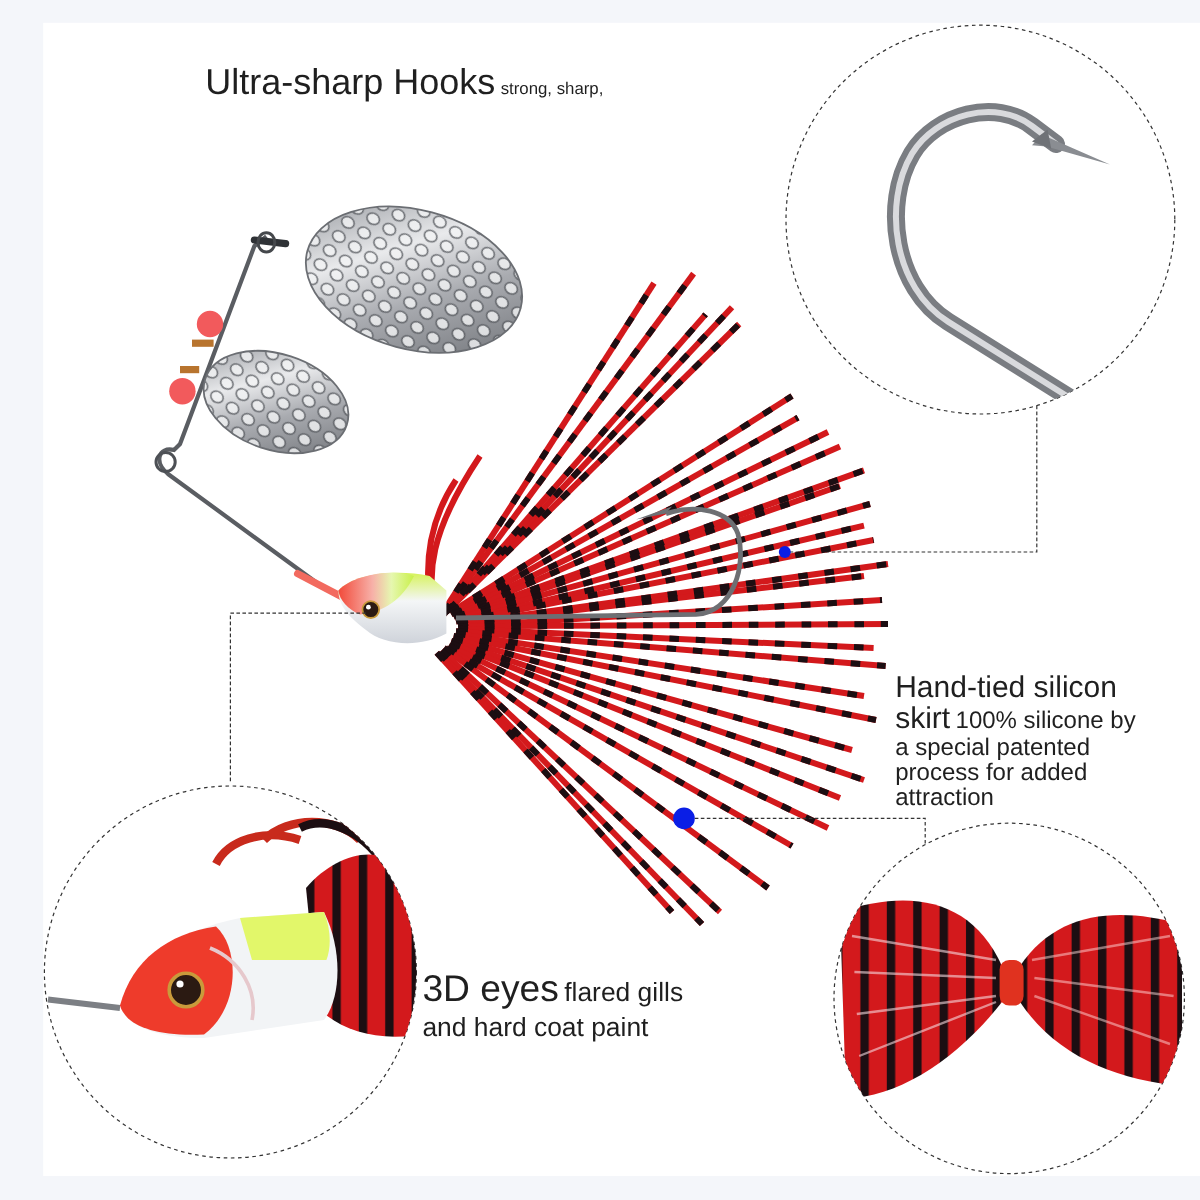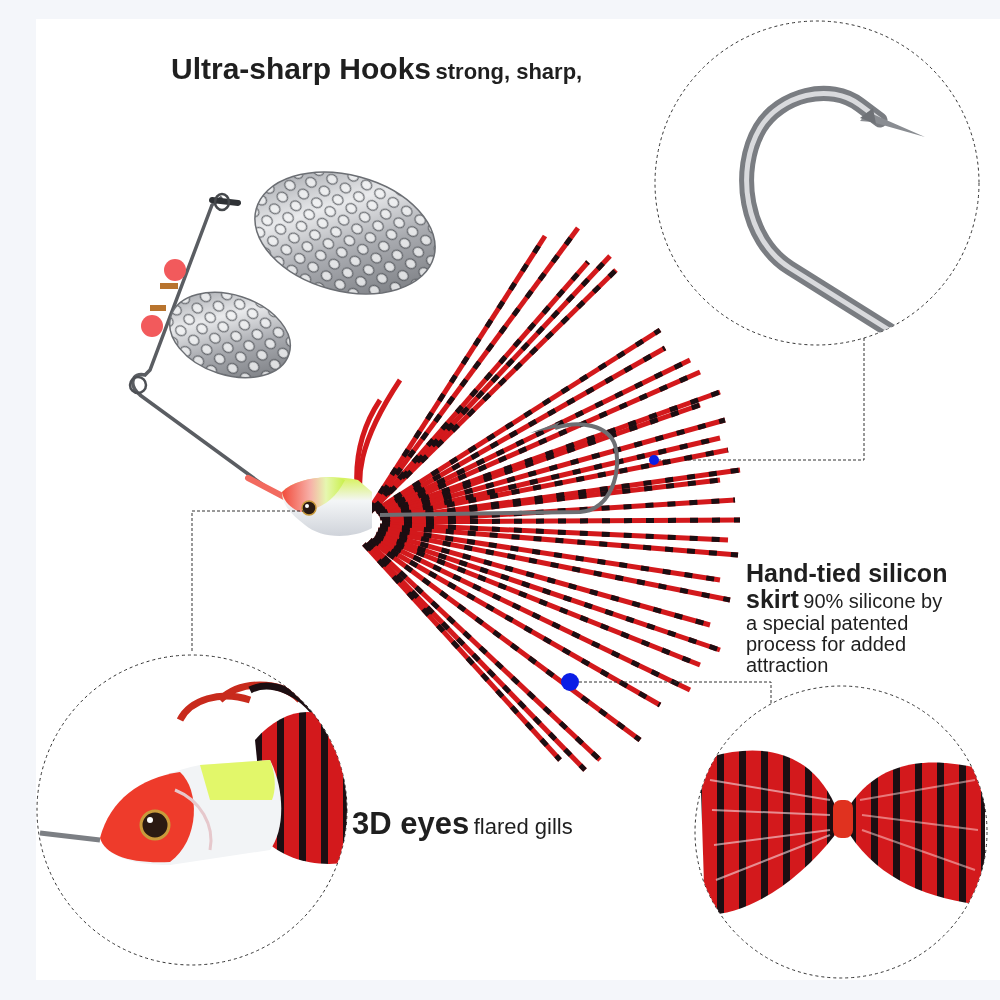--- a/index.html
+++ b/index.html
@@ -10,24 +10,24 @@
     position:relative;
   }
   .panel {
     position:absolute; left:36px; top:19px; width:964px; height:961px;
     background:#ffffff;
   }
   .art { position:absolute; left:0; top:0; width:1000px; height:1000px; }
   .caption {
     position:absolute; color:#1f1f1f; line-height:1.05;
   }
-  .caption .bold { font-weight:bold; }
+  .caption .bold { font-weight:normal; }
   .cap-hooks { left:171px; top:53px; width:480px; }
   .cap-hooks .bold { font-size:30px; }
-  .cap-hooks .reg { font-size:22px;font-weight:bold; }
+  .cap-hooks .reg { font-size:14px; }
   .cap-hooks .line2 { font-size:22px; display:block; margin-top:2px; }
   .cap-skirt { left:746px; top:560px; width:260px; }
   .cap-skirt .bold { font-size:25px; }
   .cap-skirt .reg { font-size:20px; }
   .cap-skirt .body { font-size:20px; display:block; line-height:1.05; }
   .cap-eyes { left:352px; top:808px; width:280px; }
   .cap-eyes .bold { font-size:31px; }
   .cap-eyes .reg { font-size:22px; }
   .cap-eyes .line2 { font-size:22px; display:block; margin-top:3px; }
 </style>
@@ -235,22 +235,23 @@
 </svg>
 
 <div class="caption cap-hooks">
   <span class="bold">Ultra-sharp Hooks</span>
   <span class="reg">strong, sharp,</span>
 </div>
 
 <div class="caption cap-skirt">
   <span class="bold" style="display:block">Hand-tied silicon</span>
   <span class="bold">skirt</span>
-  <span class="reg">90% silicone by</span>
+  <span class="reg">100% silicone by</span>
   <span class="body">a special patented</span>
   <span class="body">process for added</span>
   <span class="body">attraction</span>
 </div>
 
 <div class="caption cap-eyes">
   <span class="bold">3D eyes</span>
   <span class="reg">flared gills</span>
+  <span class="line2">and hard coat paint</span>
 </div>
 
 </body></html>

